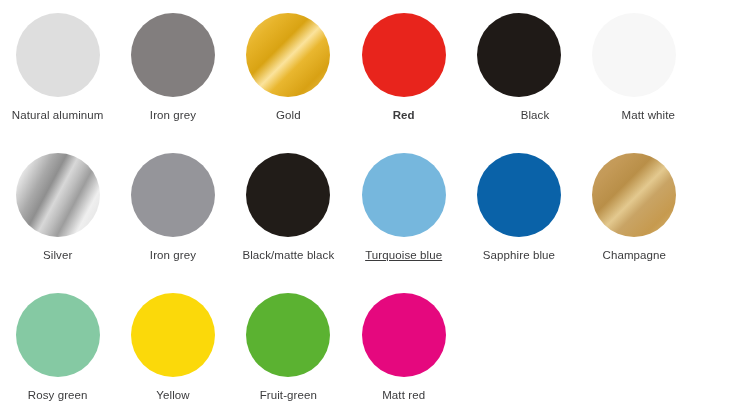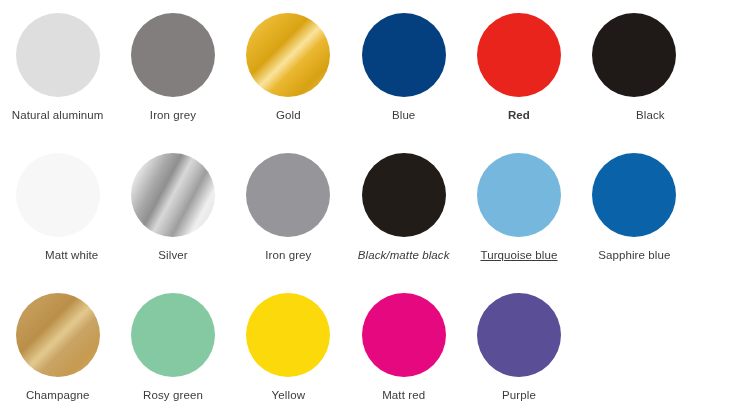--- a/index.html
+++ b/index.html
@@ -55,24 +55,20 @@
     </div>
     <div class="swatch-cell">
       <div class="swatch-circle" style="background: rgb(130, 126, 126);"></div>
       <div class="swatch-label" style="color: rgb(59, 59, 61);">Iron grey</div>
     </div>
     <div class="swatch-cell">
       <div class="swatch-circle" style="background: linear-gradient(135deg, rgb(243, 204, 94) 0%, rgb(231, 180, 42) 22%, rgb(217, 163, 19) 40%, rgb(251, 227, 156) 52%, rgb(233, 183, 47) 62%, rgb(216, 161, 20) 80%, rgb(240, 199, 90) 100%);"></div>
       <div class="swatch-label" style="color: rgb(59, 59, 61);">Gold</div>
     </div>
     <div class="swatch-cell">
-      <div class="swatch-circle" style="background: rgb(4, 64, 127);"></div>
-      <div class="swatch-label" style="color: rgb(59, 59, 61);">Blue</div>
-    </div>
-    <div class="swatch-cell">
       <div class="swatch-circle" style="background: rgb(232, 36, 28);"></div>
       <div class="swatch-label" style="color: rgb(59, 59, 61); font-weight: bold;">Red</div>
     </div>
     <div class="swatch-cell">
       <div class="swatch-circle" style="background: rgb(31, 26, 23);"></div>
       <div class="swatch-label" style="color: rgb(59, 59, 61); margin-left: 32px;">Black</div>
     </div>
     <div class="swatch-cell">
       <div class="swatch-circle" style="background: rgb(247, 247, 247);"></div>
       <div class="swatch-label" style="color: rgb(59, 59, 61); margin-left: 28px;">Matt white</div>
@@ -80,21 +76,21 @@
     <div class="swatch-cell">
       <div class="swatch-circle" style="background: linear-gradient(118deg, rgb(244, 244, 244) 0%, rgb(226, 226, 226) 14%, rgb(169, 169, 169) 30%, rgb(143, 143, 143) 40%, rgb(216, 216, 216) 50%, rgb(189, 189, 189) 58%, rgb(157, 157, 157) 66%, rgb(239, 239, 239) 80%, rgb(220, 220, 220) 100%);"></div>
       <div class="swatch-label" style="color: rgb(59, 59, 61);">Silver</div>
     </div>
     <div class="swatch-cell">
       <div class="swatch-circle" style="background: rgb(149, 149, 154);"></div>
       <div class="swatch-label" style="color: rgb(59, 59, 61);">Iron grey</div>
     </div>
     <div class="swatch-cell">
       <div class="swatch-circle" style="background: rgb(33, 28, 24);"></div>
-      <div class="swatch-label" style="color: rgb(59, 59, 61); font-style: italic;">Black/matte black</div>
+      <div class="swatch-label" style="color: rgb(59, 59, 61);">Black/matte black</div>
     </div>
     <div class="swatch-cell">
       <div class="swatch-circle" style="background: rgb(118, 183, 221);"></div>
       <div class="swatch-label" style="color: rgb(59, 59, 61); text-decoration: underline;">Turquoise blue</div>
     </div>
     <div class="swatch-cell">
       <div class="swatch-circle" style="background: rgb(10, 98, 168);"></div>
       <div class="swatch-label" style="color: rgb(59, 59, 61);">Sapphire blue</div>
     </div>
     <div class="swatch-cell">
@@ -103,20 +99,20 @@
     </div>
     <div class="swatch-cell">
       <div class="swatch-circle" style="background: rgb(133, 201, 163);"></div>
       <div class="swatch-label" style="color: rgb(59, 59, 61);">Rosy green</div>
     </div>
     <div class="swatch-cell">
       <div class="swatch-circle" style="background: rgb(251, 217, 10);"></div>
       <div class="swatch-label" style="color: rgb(59, 59, 61);">Yellow</div>
     </div>
     <div class="swatch-cell">
+      <div class="swatch-circle" style="background: rgb(91, 178, 49);"></div>
+      <div class="swatch-label" style="color: rgb(59, 59, 61);">Fruit-green</div>
+    </div>
+    <div class="swatch-cell">
       <div class="swatch-circle" style="background: rgb(229, 8, 126);"></div>
       <div class="swatch-label" style="color: rgb(59, 59, 61);">Matt red</div>
-    </div>
-    <div class="swatch-cell">
-      <div class="swatch-circle" style="background: rgb(90, 78, 150);"></div>
-      <div class="swatch-label" style="color: rgb(59, 59, 61);">Purple</div>
     </div>
   </div>
 
 </body></html>

